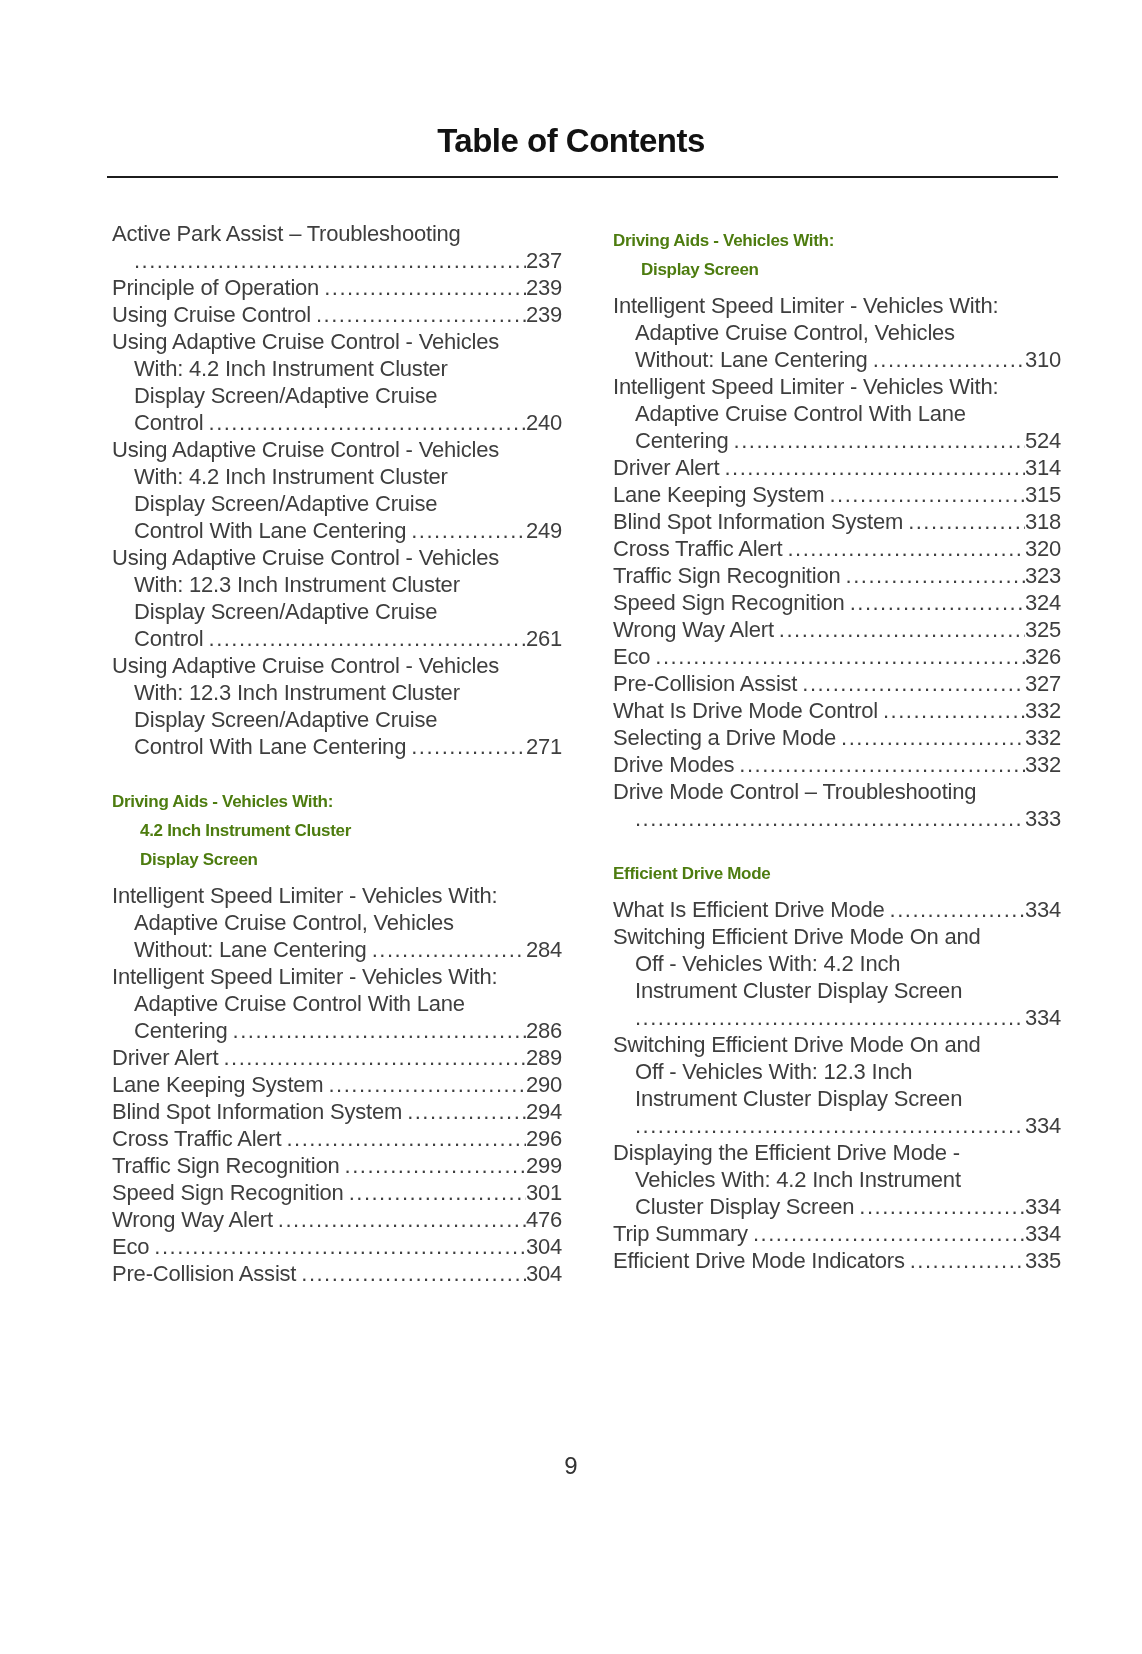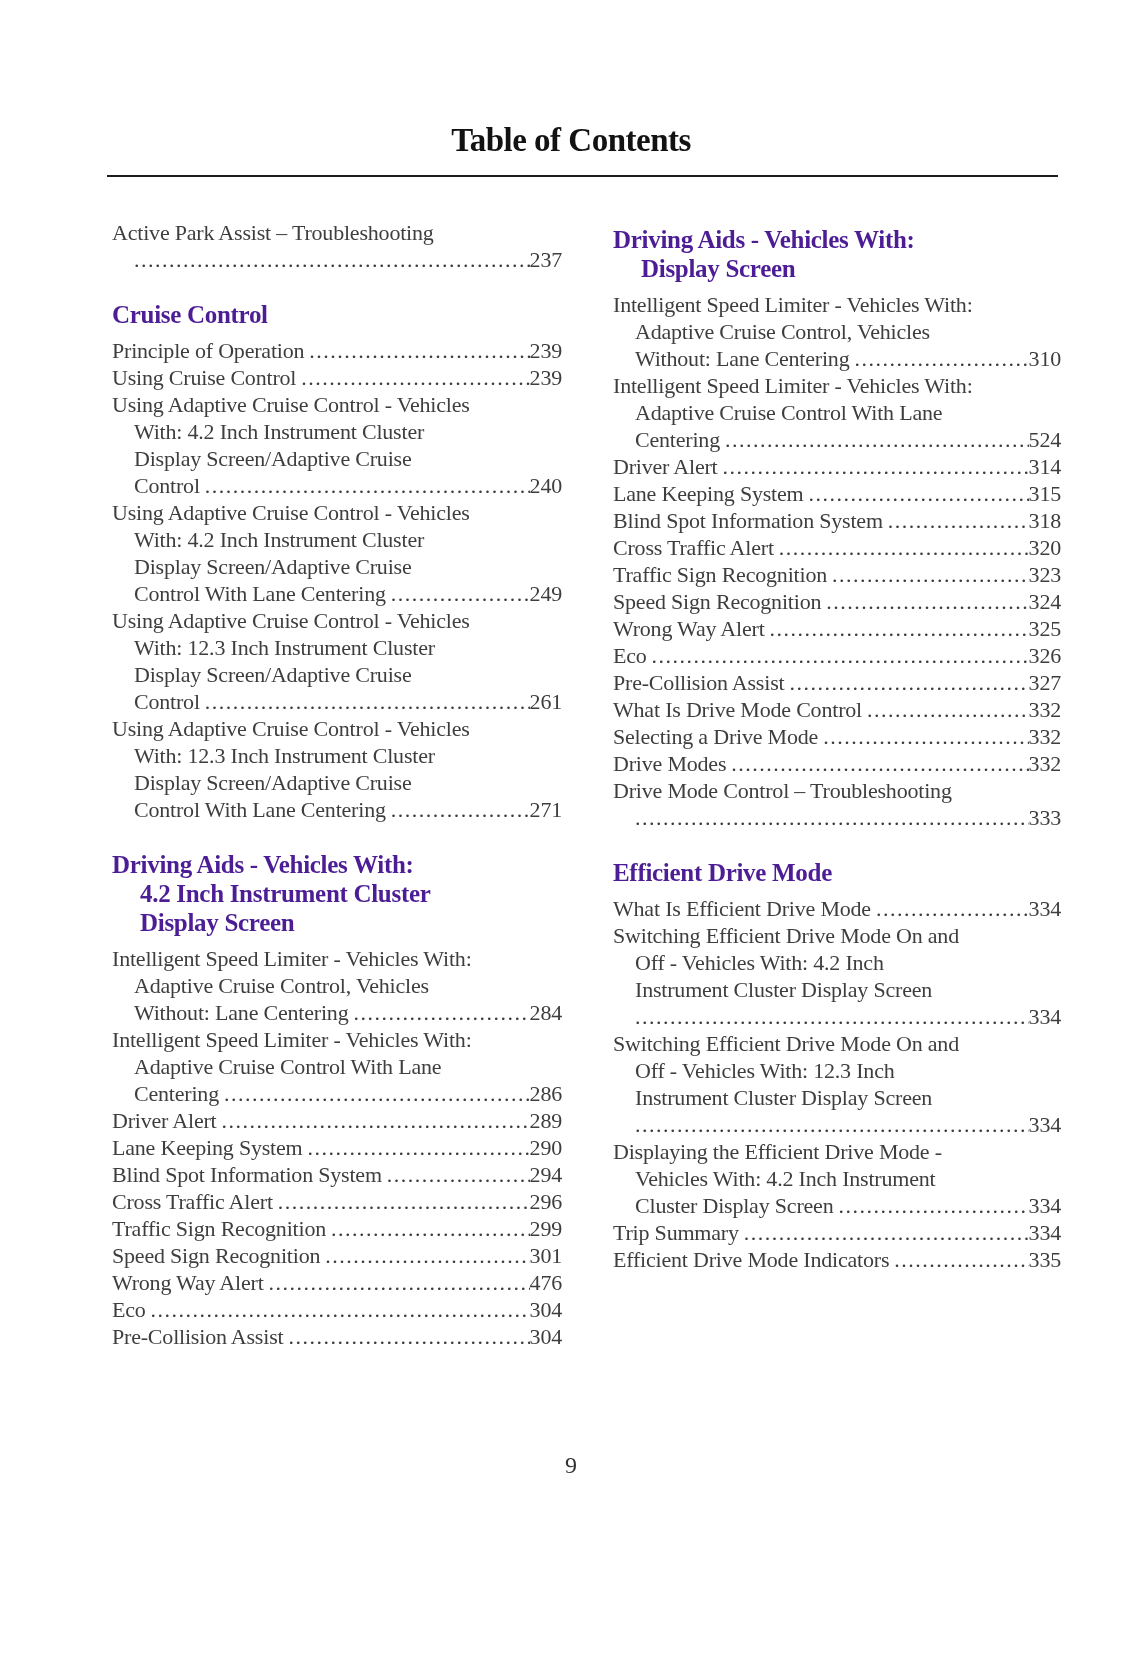--- a/index.html
+++ b/index.html
@@ -2,21 +2,21 @@
 <html><head>
 <meta charset="utf-8">
 <style>
   * { margin: 0; padding: 0; box-sizing: border-box; }
   html, body { background: #ffffff; }
   .page {
     position: relative;
     width: 1142px;
     height: 1654px;
     background: #ffffff;
-    font-family: Liberation Serif, serif;
+    font-family: Liberation Sans, sans-serif;
     overflow: hidden;
   }
   .doc-title {
     padding-top: 122px;
     text-align: center;
     font-size: 33px;
     font-weight: bold;
     letter-spacing: -0.5px;
     color: #121212;
   }
@@ -50,25 +50,25 @@
     overflow: hidden;
     white-space: nowrap;
     letter-spacing: 1.5px;
     color: #3e3e3e;
   }
   .pg { white-space: nowrap; }
 
   .toc-heading {
     margin-top: 27px;
     margin-bottom: 8px;
-    font-size: 25px;
+    font-size: 17px;
     font-weight: bold;
     line-height: 29px;
     letter-spacing: -0.3px;
-    color: #4c1d95;
+    color: #4d7c0f;
   }
   .toc-heading:first-child { margin-top: 6px; }
   .h-line { white-space: nowrap; }
   .h-cont { padding-left: 28px; }
 
   .footer-page-number {
     position: absolute;
     top: 1452px;
     left: 0;
     width: 100%;
@@ -86,23 +86,20 @@
   <div class="cols">
     <div class="col col-left">
         <div class="toc-entry">
           <div class="e-line">Active Park Assist – Troubleshooting</div>
           <div class="e-last indent">
             <span class="e-text"></span>
             <span class="dots">................................................................................................................................................................</span>
             <span class="pg">237</span>
           </div>
         </div>
-        <div class="toc-heading">
-          <div class="h-line">Cruise Control</div>
-        </div>
         <div class="toc-entry">
           <div class="e-last">
             <span class="e-text">Principle of Operation</span>
             <span class="dots">................................................................................................................................................................</span>
             <span class="pg">239</span>
           </div>
         </div>
         <div class="toc-entry">
           <div class="e-last">
             <span class="e-text">Using Cruise Control</span>

